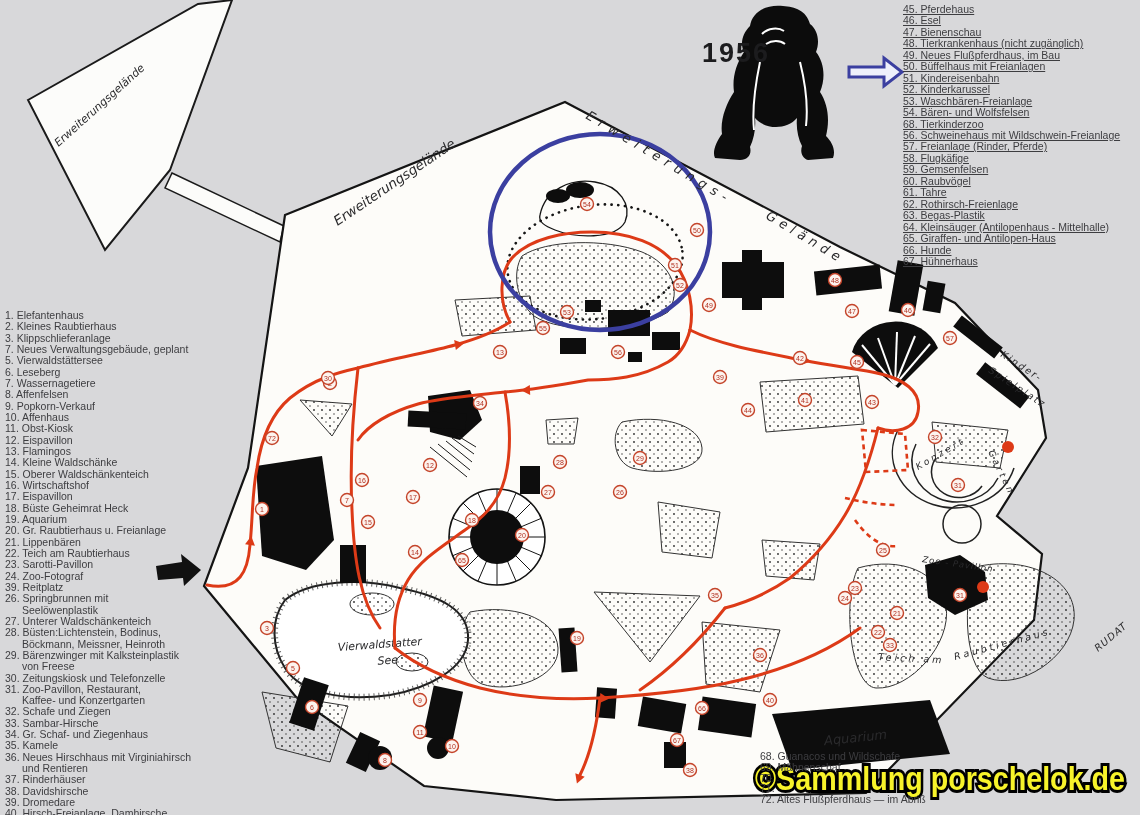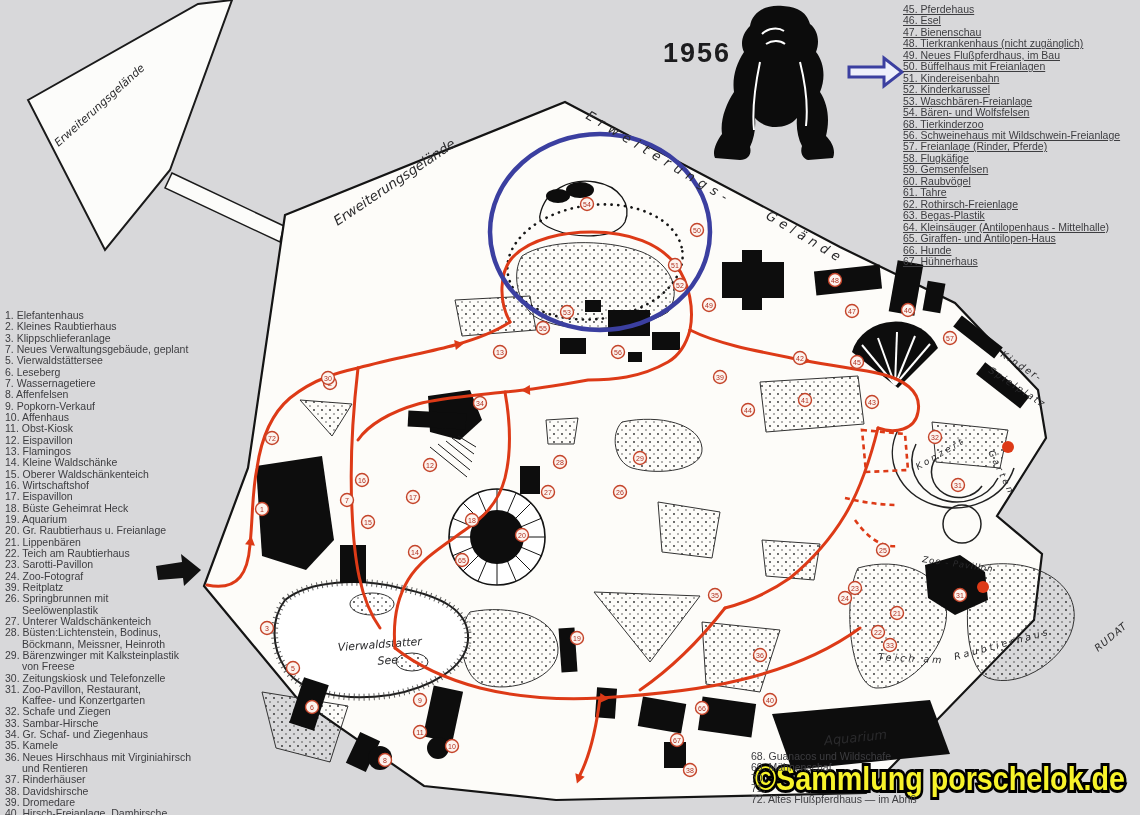--- a/index.html
+++ b/index.html
@@ -4,23 +4,23 @@
 <style>
   html,body{margin:0;padding:0;background:#b9b9bb;}
   .page{position:relative;width:1140px;height:815px;background:#d8d8da;overflow:hidden;
         font-family:"Liberation Sans",sans-serif;}
   svg{position:absolute;left:0;top:0;}
   .legend{position:absolute;color:#3d3d40;font-size:10.5px;}
   .legend .legend-item{padding-left:17px;text-indent:-17px;white-space:pre-line;line-height:11.33px;}
   #legend-left{left:5px;top:278px;width:242px;margin-top:32px;}
   #legend-right{left:903px;top:4px;width:237px;text-decoration:underline;}
   #legend-right .legend-item{line-height:11.45px;}
-  #legend-bottom{left:723px;top:751px;width:330px;padding-left:28px;}
+  #legend-bottom{left:760px;top:751px;width:330px;}
   #legend-bottom .legend-item{line-height:10.8px;}
-  .year{position:absolute;left:663px;top:38px;font-size:27px;font-weight:bold;color:#1c1c1e;
+  .year{position:absolute;left:702px;top:38px;font-size:27px;font-weight:bold;color:#1c1c1e;
         letter-spacing:2px;}
   .maplabel{fill:#2a2a2c;font-style:italic;font-family:"DejaVu Sans",sans-serif;}
   .wm{font-family:"Liberation Sans",sans-serif;font-weight:bold;}
 </style>
 </head>
 <body>
 
 <div class="page">
 
 <svg width="1140" height="815" viewBox="0 0 1140 815">

